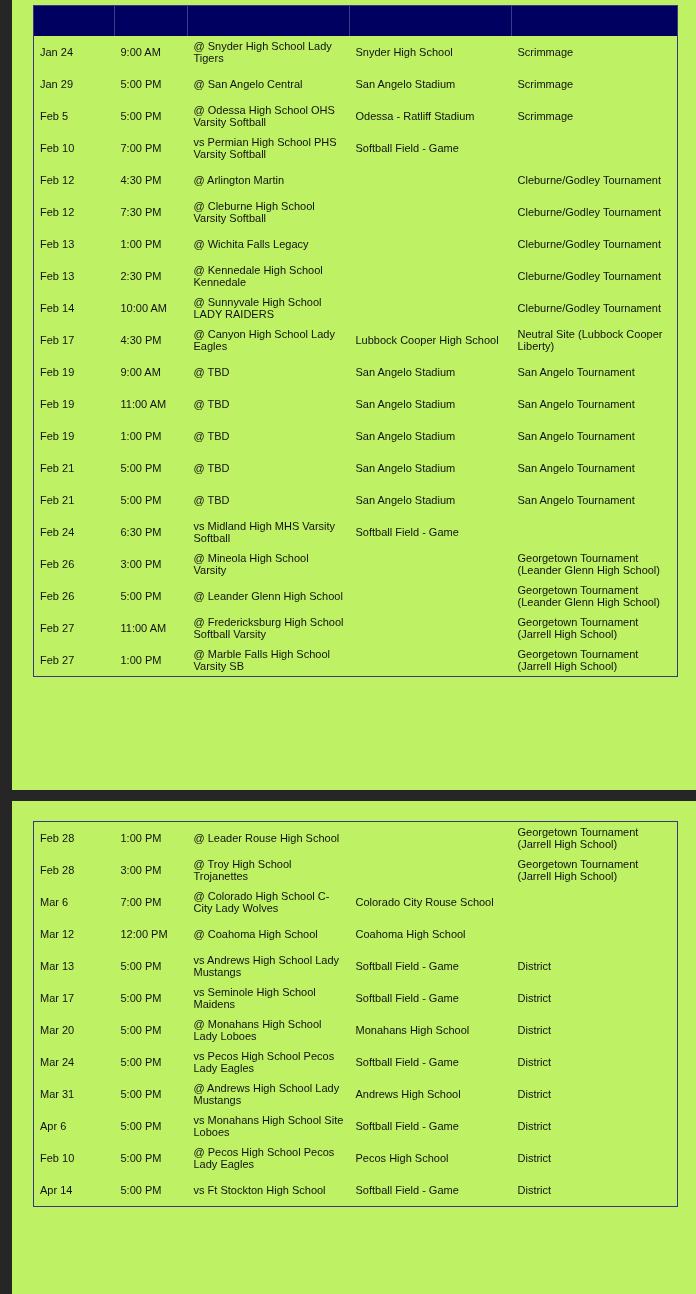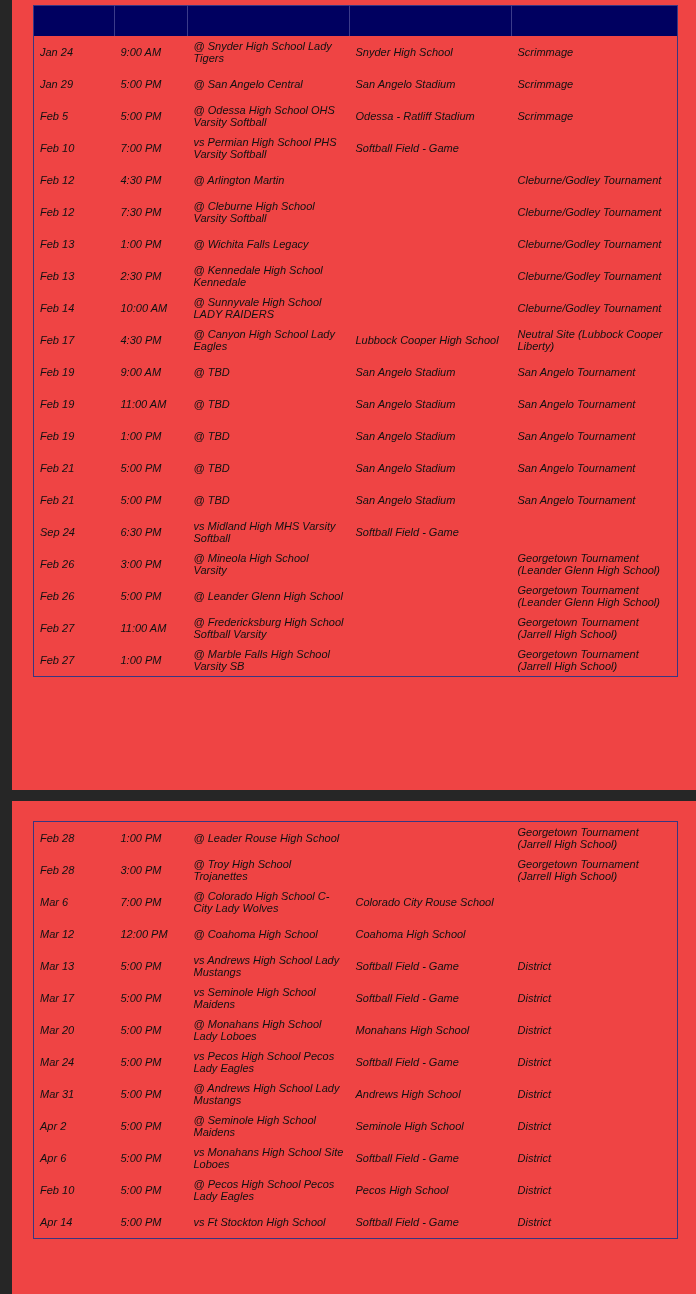--- a/index.html
+++ b/index.html
@@ -4,21 +4,21 @@
 <style>
   html, body { margin: 0; padding: 0; }
   body {
     width: 696px; height: 1294px; position: relative; overflow: hidden;
     background: #ffffff;
     font-family: "Liberation Sans", sans-serif;
     font-size: 11px; color: #111;
   }
   .left-strip { position: absolute; left: 0; top: 0; width: 12px; height: 1294px; background: #262626; }
   .page-gap { position: absolute; left: 12px; top: 790px; width: 684px; height: 11px; background: #262626; }
-  .page { position: absolute; left: 12px; width: 684px; background: #ef4444; font-style: italic; }
+  .page { position: absolute; left: 12px; width: 684px; background: #bef264; }
   .page1 { top: 0; height: 790px; }
   .page2 { top: 801px; height: 587px; }
   table.sched {
     position: absolute; left: 21px; width: 644px;
     border-collapse: collapse; table-layout: fixed;
     border: 1px solid #3a3680;
   }
   .page1 table.sched { top: 5px; }
   .page2 table.sched { top: 20px; }
   table.sched col.c-date { width: 81px; }
@@ -160,21 +160,21 @@
           <td>San Angelo Tournament</td>
         </tr>
         <tr>
           <td>Feb 21</td>
           <td>5:00 PM</td>
           <td>@ TBD</td>
           <td>San Angelo Stadium</td>
           <td>San Angelo Tournament</td>
         </tr>
         <tr>
-          <td>Sep 24</td>
+          <td>Feb 24</td>
           <td>6:30 PM</td>
           <td>vs Midland High MHS Varsity Softball</td>
           <td>Softball Field - Game</td>
           <td></td>
         </tr>
         <tr>
           <td>Feb 26</td>
           <td>3:00 PM</td>
           <td>@ Mineola High School Varsity</td>
           <td></td>
@@ -274,27 +274,20 @@
           <td>District</td>
         </tr>
         <tr>
           <td>Mar 31</td>
           <td>5:00 PM</td>
           <td>@ Andrews High School Lady Mustangs</td>
           <td>Andrews High School</td>
           <td>District</td>
         </tr>
         <tr>
-          <td>Apr 2</td>
-          <td>5:00 PM</td>
-          <td>@ Seminole High School Maidens</td>
-          <td>Seminole High School</td>
-          <td>District</td>
-        </tr>
-        <tr>
           <td>Apr 6</td>
           <td>5:00 PM</td>
           <td>vs Monahans High School Site Loboes</td>
           <td>Softball Field - Game</td>
           <td>District</td>
         </tr>
         <tr>
           <td>Feb 10</td>
           <td>5:00 PM</td>
           <td>@ Pecos High School Pecos Lady Eagles</td>

